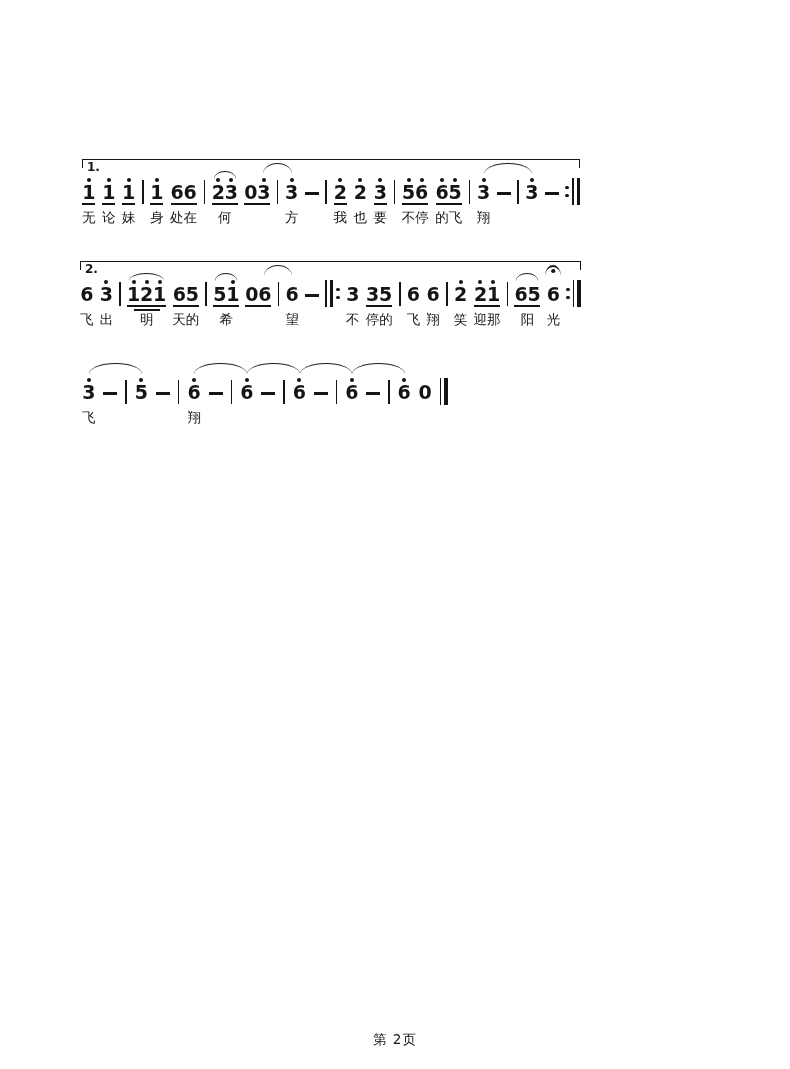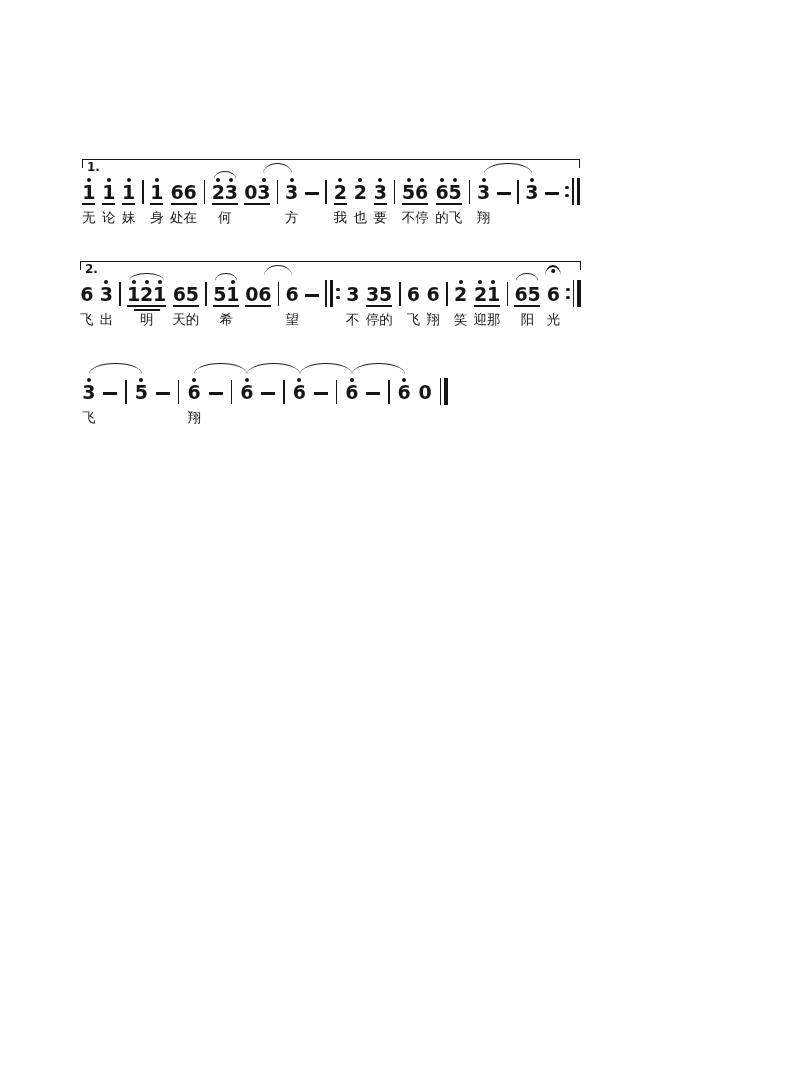--- a/index.html
+++ b/index.html
@@ -731,13 +731,14 @@
           </div>
         </div>
       </div>
   <div class="arc" style="left: 7px; width: 52.5px; top: 6px; height: 10px;"></div>
       <div class="arc" style="left: 112px; width: 52.5px; top: 6px; height: 10px;"></div>
       <div class="arc" style="left: 164.5px; width: 53px; top: 6px; height: 10px;"></div>
       <div class="arc" style="left: 217.5px; width: 52px; top: 6px; height: 10px;"></div>
       <div class="arc" style="left: 269.5px; width: 53px; top: 6px; height: 10px;"></div>
     </div>
 
+  <div class="footer">第 2页</div>
 </div>
 
 </body></html>

